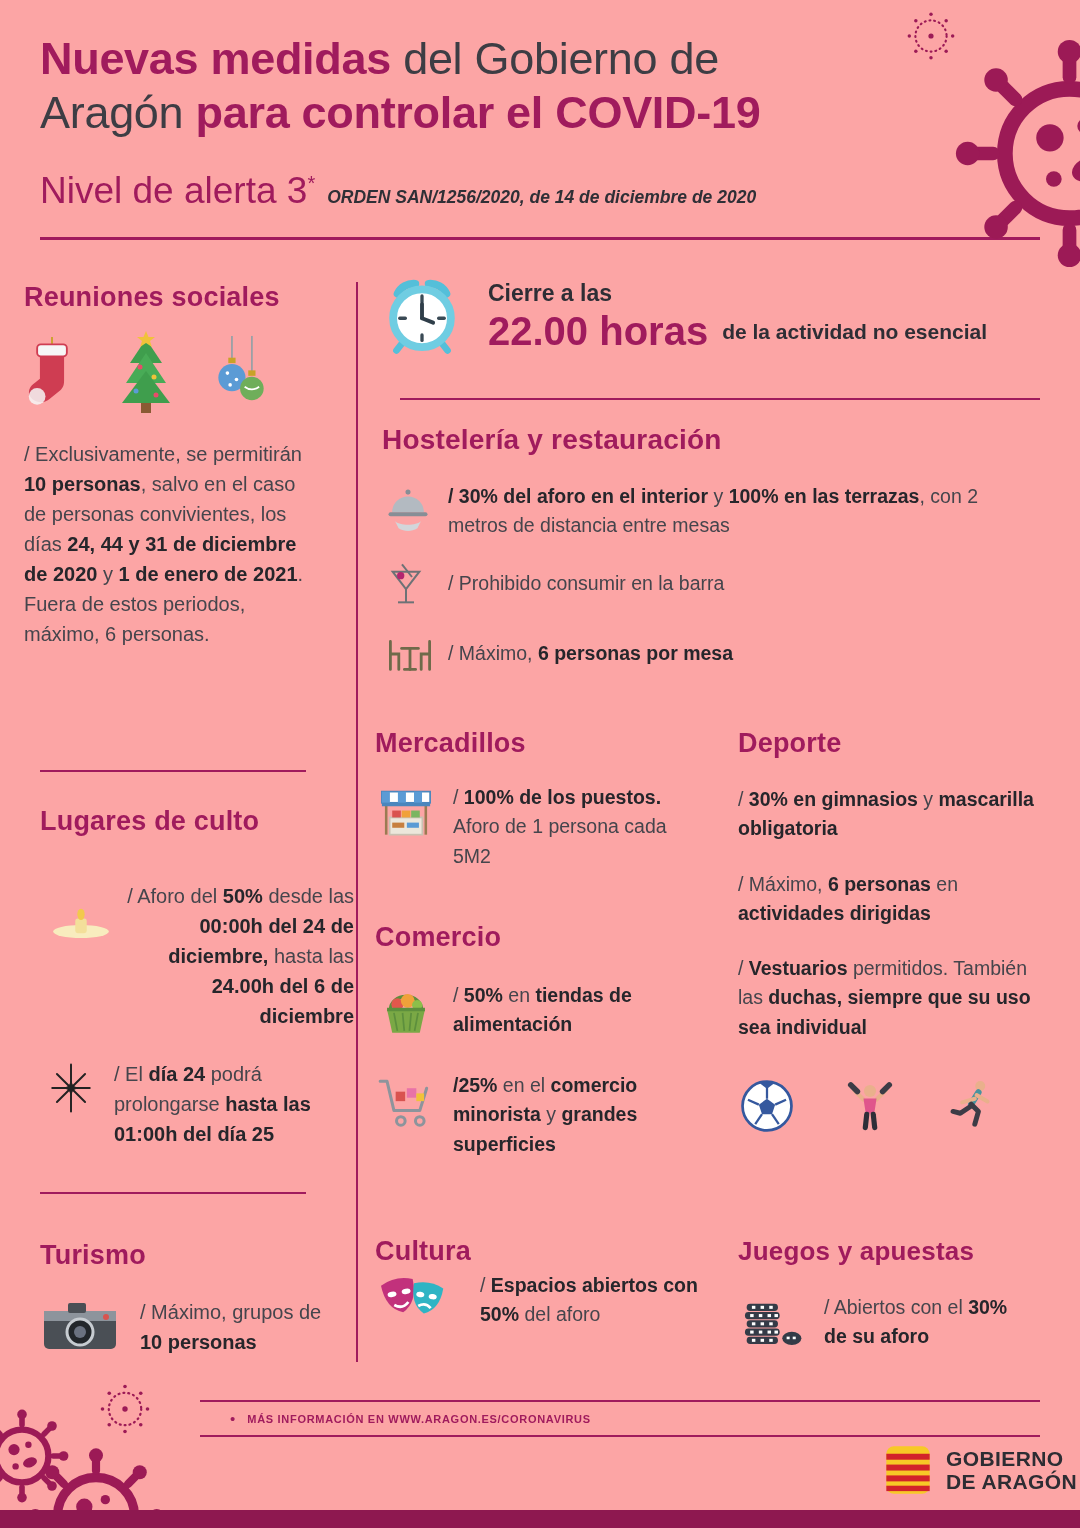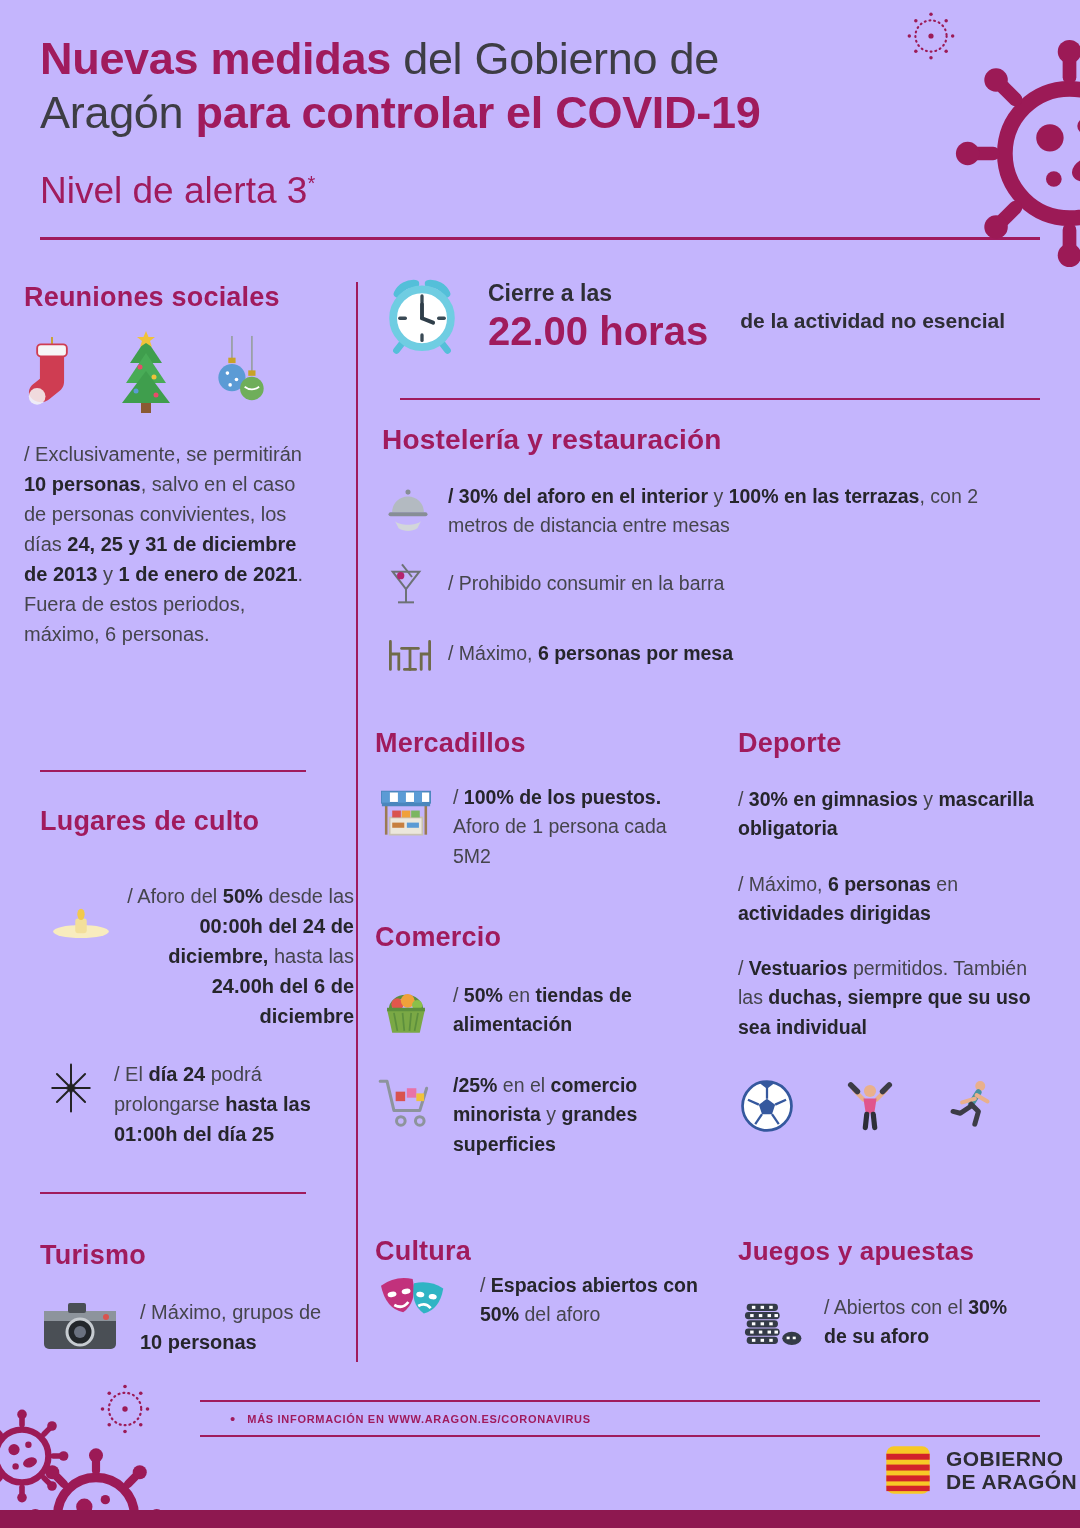--- a/index.html
+++ b/index.html
@@ -4,21 +4,21 @@
 <style>
 :root{
   --accent:#a01b5d;
   --footer-bar:#8e1850;
   --dark:#45454c;
   --bold:#26262b;
   --clock-blue:#6fcde2;
 }
 *{margin:0;padding:0;box-sizing:border-box;}
 body{font-family:"Liberation Sans","DejaVu Sans",sans-serif;color:var(--dark);background:#fff;}
-.page{position:relative;width:1080px;height:1528px;background:#c4b5fd;overflow:hidden;}
+.page{position:relative;width:1080px;height:1528px;background:#fca5a5;overflow:hidden;}
 svg.defs{position:absolute;width:0;height:0;}
 .b{font-weight:700;color:var(--bold);}
 
 
 .title{position:absolute;left:40px;top:32px;font-size:45px;line-height:1.2;font-weight:400;color:#3d3d44;letter-spacing:-0.3px;}
 .title .acc{color:var(--accent);font-weight:700;}
 .alert-row{position:absolute;left:40px;top:170px;display:flex;align-items:baseline;gap:12px;}
 .alert{font-size:37px;color:var(--accent);font-weight:500;}
 .alert sup{font-size:20px;}
 .order{font-size:17.5px;font-style:italic;font-weight:700;color:#2f2f36;}
@@ -46,21 +46,21 @@
 .culto-item2 .icon{width:74px;margin-top:4px;padding-left:6px;}
 .culto-txt{width:240px;}
 .div2{left:40px;top:1192px;width:266px;}
 .sec-turismo{position:absolute;left:40px;top:1240px;width:330px;}
 .turismo-item{margin-top:26px;display:flex;gap:20px;align-items:center;}
 .turismo-item .txt{width:200px;}
 
 
 .closure{position:absolute;left:382px;top:276px;display:flex;gap:26px;}
 .closure-text .l1{font-size:23px;font-weight:700;color:#2e2e35;margin-top:4px;}
-.closure-text .l2{display:flex;align-items:flex-start;gap:32px;margin-top:2px;}
+.closure-text .l2{display:flex;align-items:center;gap:14px;margin-top:2px;}
 .closure-time{font-size:40px;font-weight:700;color:var(--accent);}
 .closure-suffix{font-size:21px;font-weight:700;color:#2e2e35;}
 .rule-closure{left:400px;top:398px;width:640px;}
 
 
 .sec-hosteleria{position:absolute;left:382px;top:424px;width:662px;}
 .h-item{display:flex;margin-top:20px;}
 .h-item .icon{width:66px;}
 .h-item .txt-s{width:580px;}
 
@@ -362,20 +362,21 @@
       </symbol>
     </defs>
   </svg>
 
   <h1 class="title">
     <span class="acc">Nuevas medidas</span><span> del Gobierno de</span><br>
     <span>Aragón </span><span class="acc">para controlar el COVID-19</span>
   </h1>
   <div class="alert-row">
     <span class="alert"><span>Nivel de alerta 3</span><sup>*</sup></span>
+    <span class="order">ORDEN SAN/1256/2020, de 14 de diciembre de 2020</span>
   </div>
   <div class="header-rule"></div>
   <svg class="virus-top-small">
       <use href="#sym-virus-dotted"></use>
     </svg>
   <svg class="virus-top-big">
       <use href="#sym-virus"></use>
     </svg>
 
   <div class="vline"></div>
@@ -386,21 +387,21 @@
       <svg class="icon" width="56" height="78">
           <use href="#sym-stocking"></use>
         </svg>
       <svg class="icon" width="64" height="84">
           <use href="#sym-tree"></use>
         </svg>
       <svg class="icon" width="58" height="82">
           <use href="#sym-baubles"></use>
         </svg>
     </div>
-    <p class="txt"><span>/ Exclusivamente, se permitirán </span><span class="b">10 personas</span><span>, salvo en el caso de personas convivientes, los días </span><span class="b">24, 25 y 31 de diciembre de 2013</span><span> y </span><span class="b">1 de enero de 2021</span><span>. Fuera de estos periodos, máximo, 6 personas.</span></p>
+    <p class="txt"><span>/ Exclusivamente, se permitirán </span><span class="b">10 personas</span><span>, salvo en el caso de personas convivientes, los días </span><span class="b">24, 44 y 31 de diciembre de 2020</span><span> y </span><span class="b">1 de enero de 2021</span><span>. Fuera de estos periodos, máximo, 6 personas.</span></p>
   </section>
 
   <div class="hline div1"></div>
 
   <section class="sec-culto">
     <h2 class="sec-h">Lugares de culto</h2>
     <div class="culto-item1">
       <span class="icon"><svg width="66" height="36">
             <use href="#sym-candle"></use>
           </svg></span>

